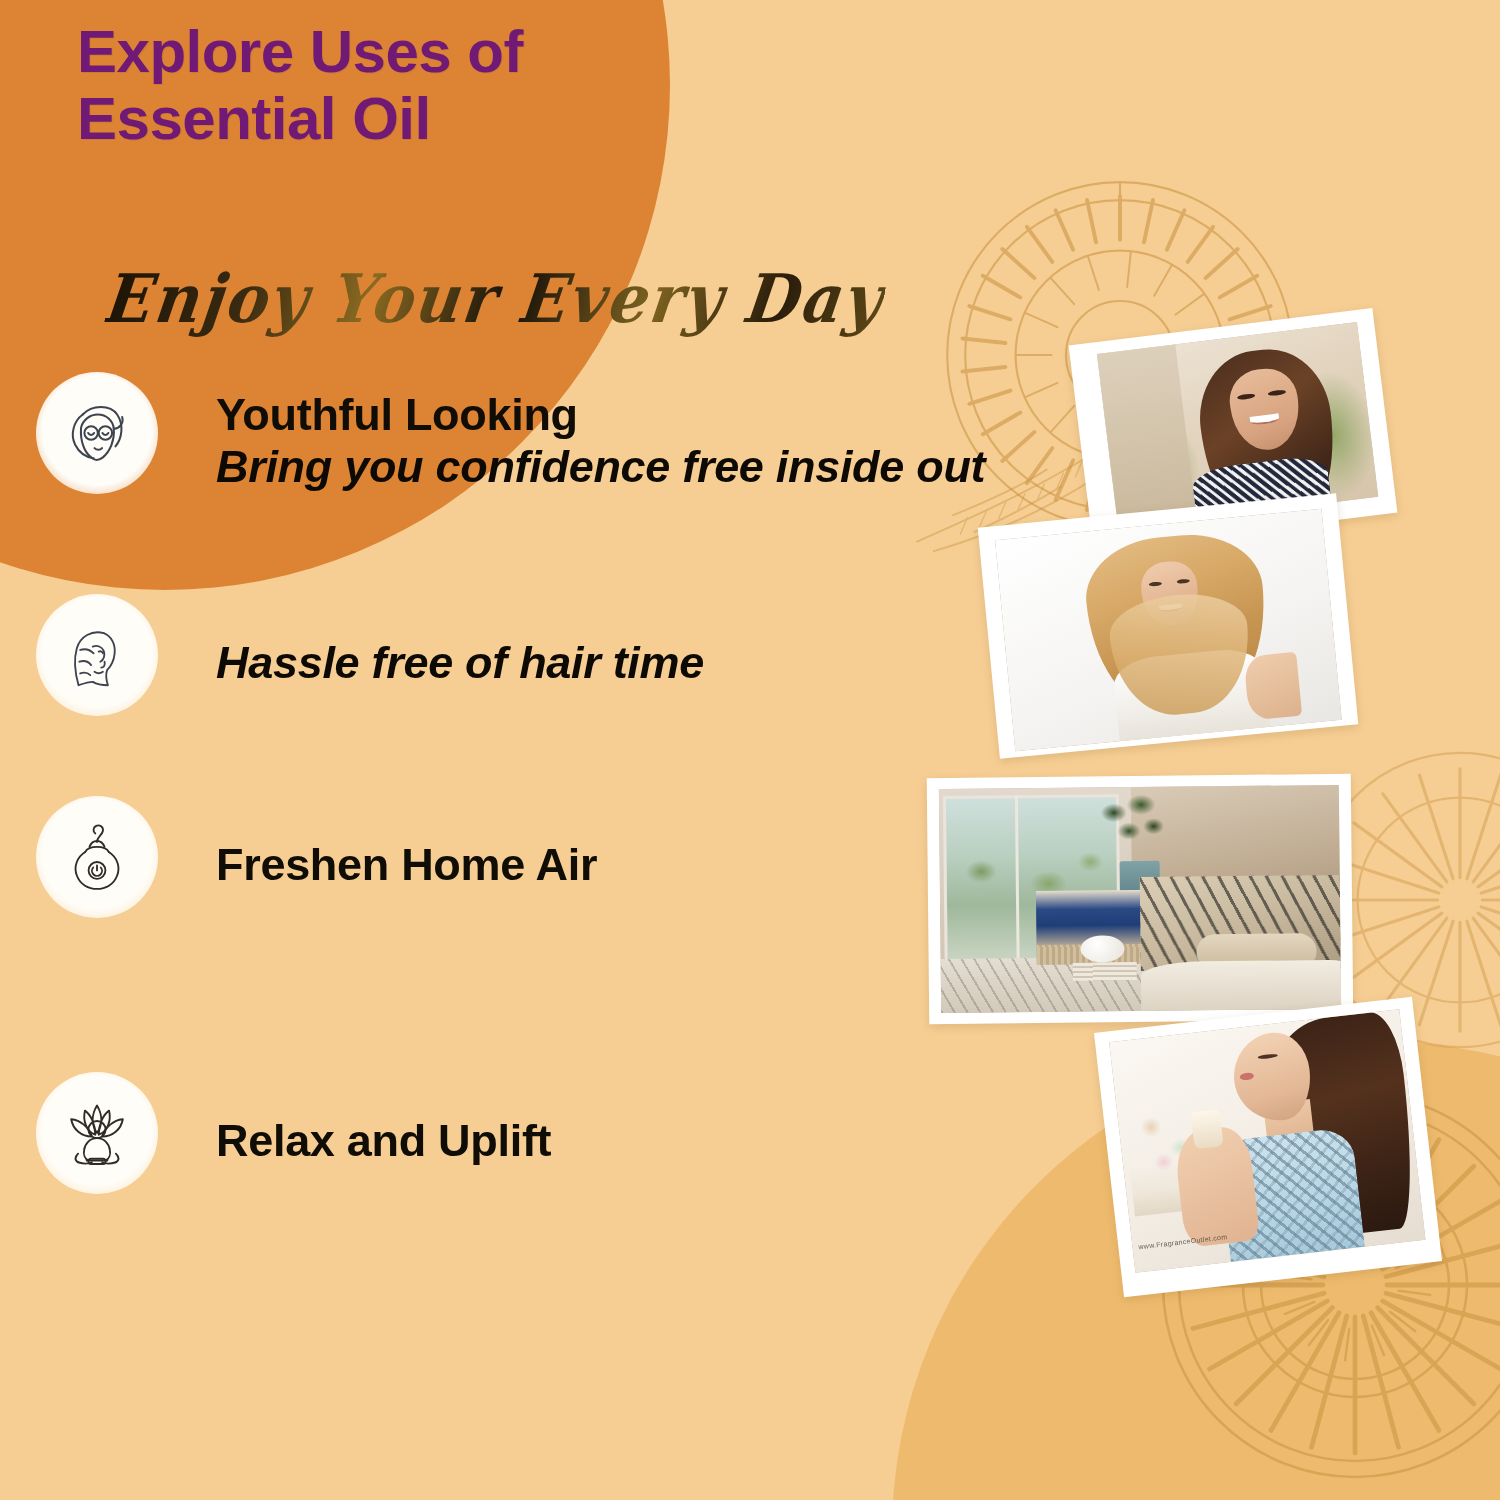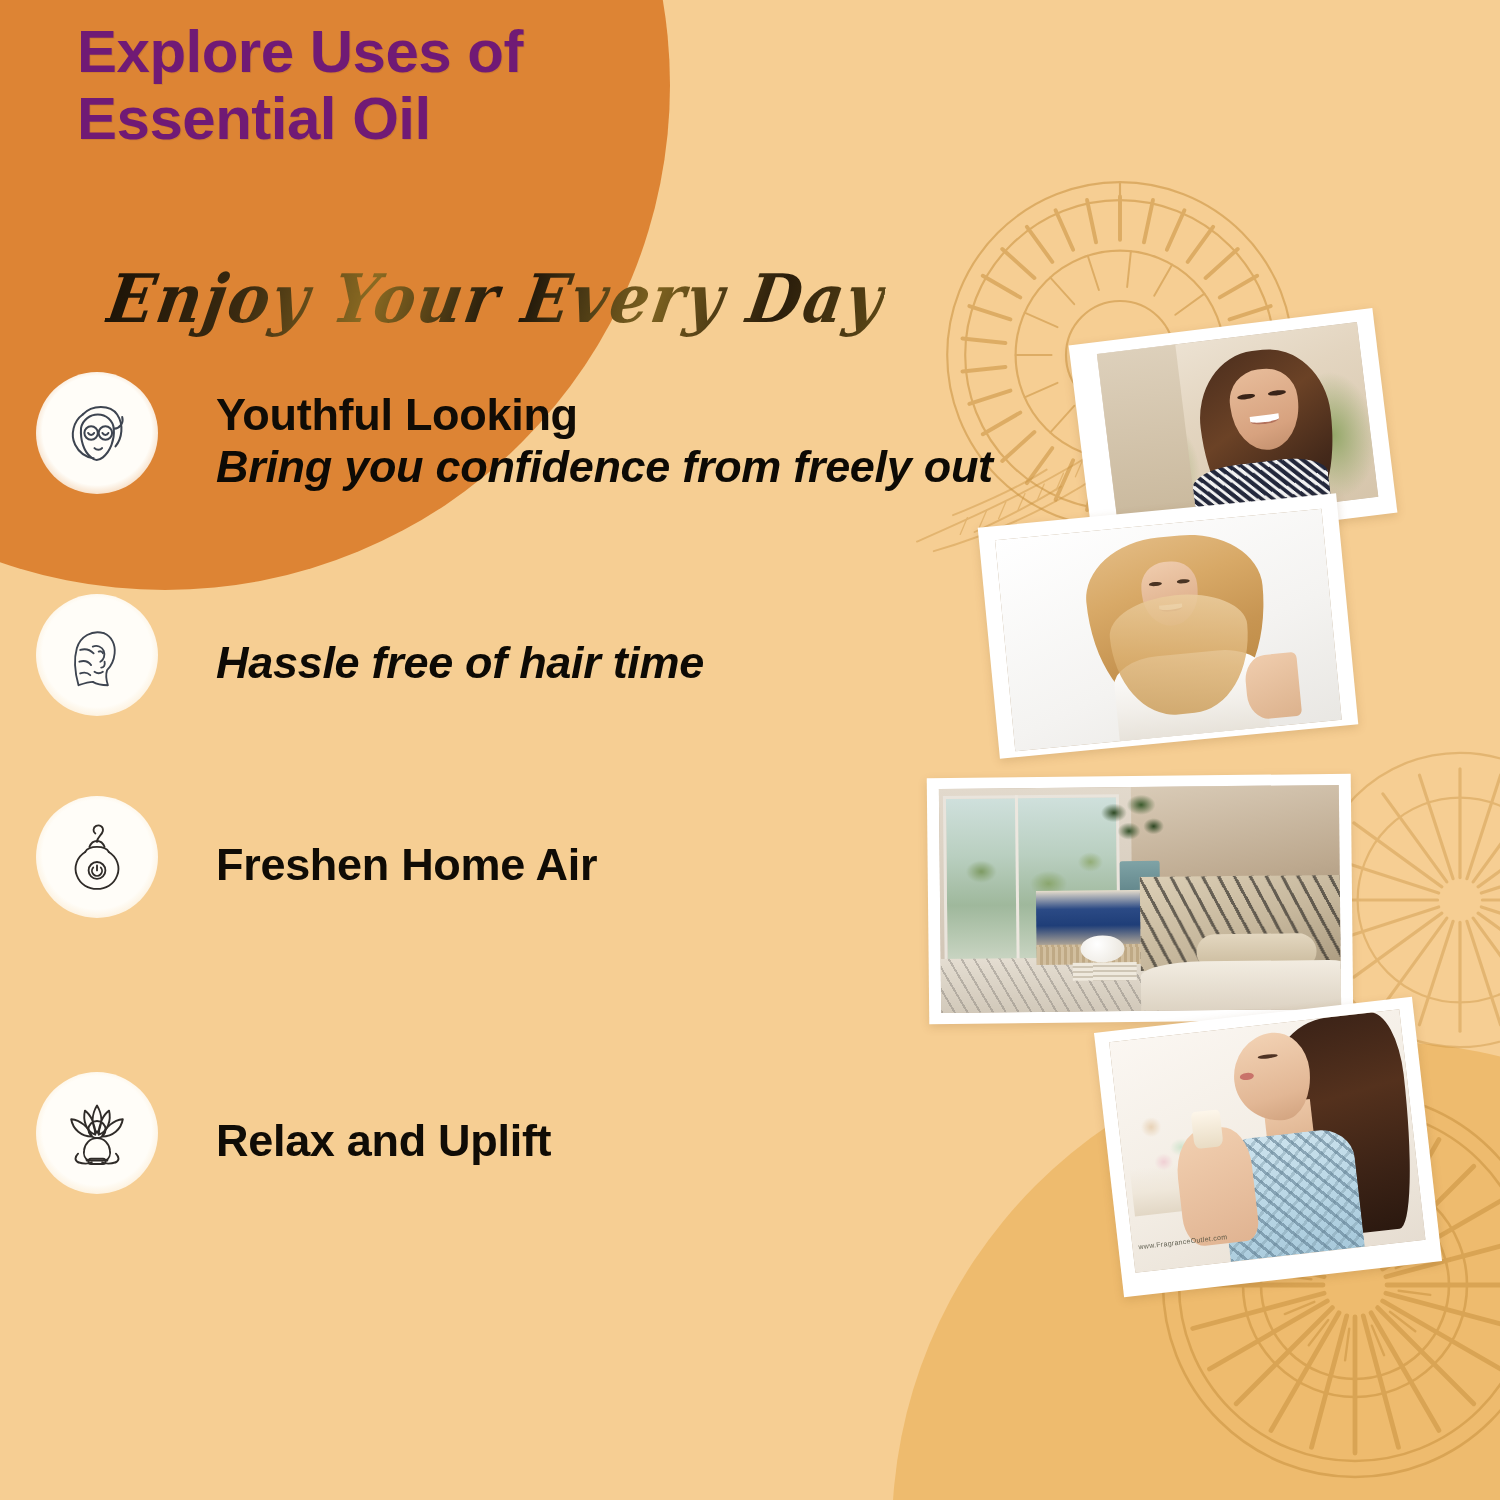--- a/index.html
+++ b/index.html
@@ -556,21 +556,21 @@
           <circle cx="43" cy="50" r="8"></circle>
           <circle cx="60" cy="50" r="8"></circle>
           <path d="M39.5 50 C 41 53, 45 53, 46.5 50"></path>
           <path d="M56.5 50 C 58 53, 62 53, 63.5 50"></path>
           <path d="M47 68 C 49.5 70.5, 54 70.5, 56 68"></path>
           <path d="M70 45 C 78 44, 82 38, 80 31"></path>
         </svg>
       </div>
       <div class="feature-text">
         <div class="feature-title">Youthful Looking</div>
-        <div class="feature-sub">Bring you confidence from freely out</div>
+        <div class="feature-sub">Bring you confidence free inside out</div>
       </div>
     </div>
 
     <div class="feature feature-1">
       <div class="icon-badge">
         <svg viewBox="0 0 100 100" width="84" height="84" fill="none" stroke="#3d4450" stroke-width="2.2" stroke-linecap="round" stroke-linejoin="round">
           <path d="M58 24 C 44 20, 30 28, 26 42 C 22 56, 24 72, 28 86 C 34 84, 40 82, 45 82"></path>
           <path d="M58 24 C 68 28, 72 38, 71 48 C 70 58, 66 64, 62 68 C 60 74, 61 80, 63 86 C 57 86, 50 85, 45 82"></path>
           <path d="M45 40 C 50 38, 56 40, 58 45 C 60 50, 58 56, 54 58"></path>
           <path d="M52 46 C 54 45, 57 46, 57 48"></path>

